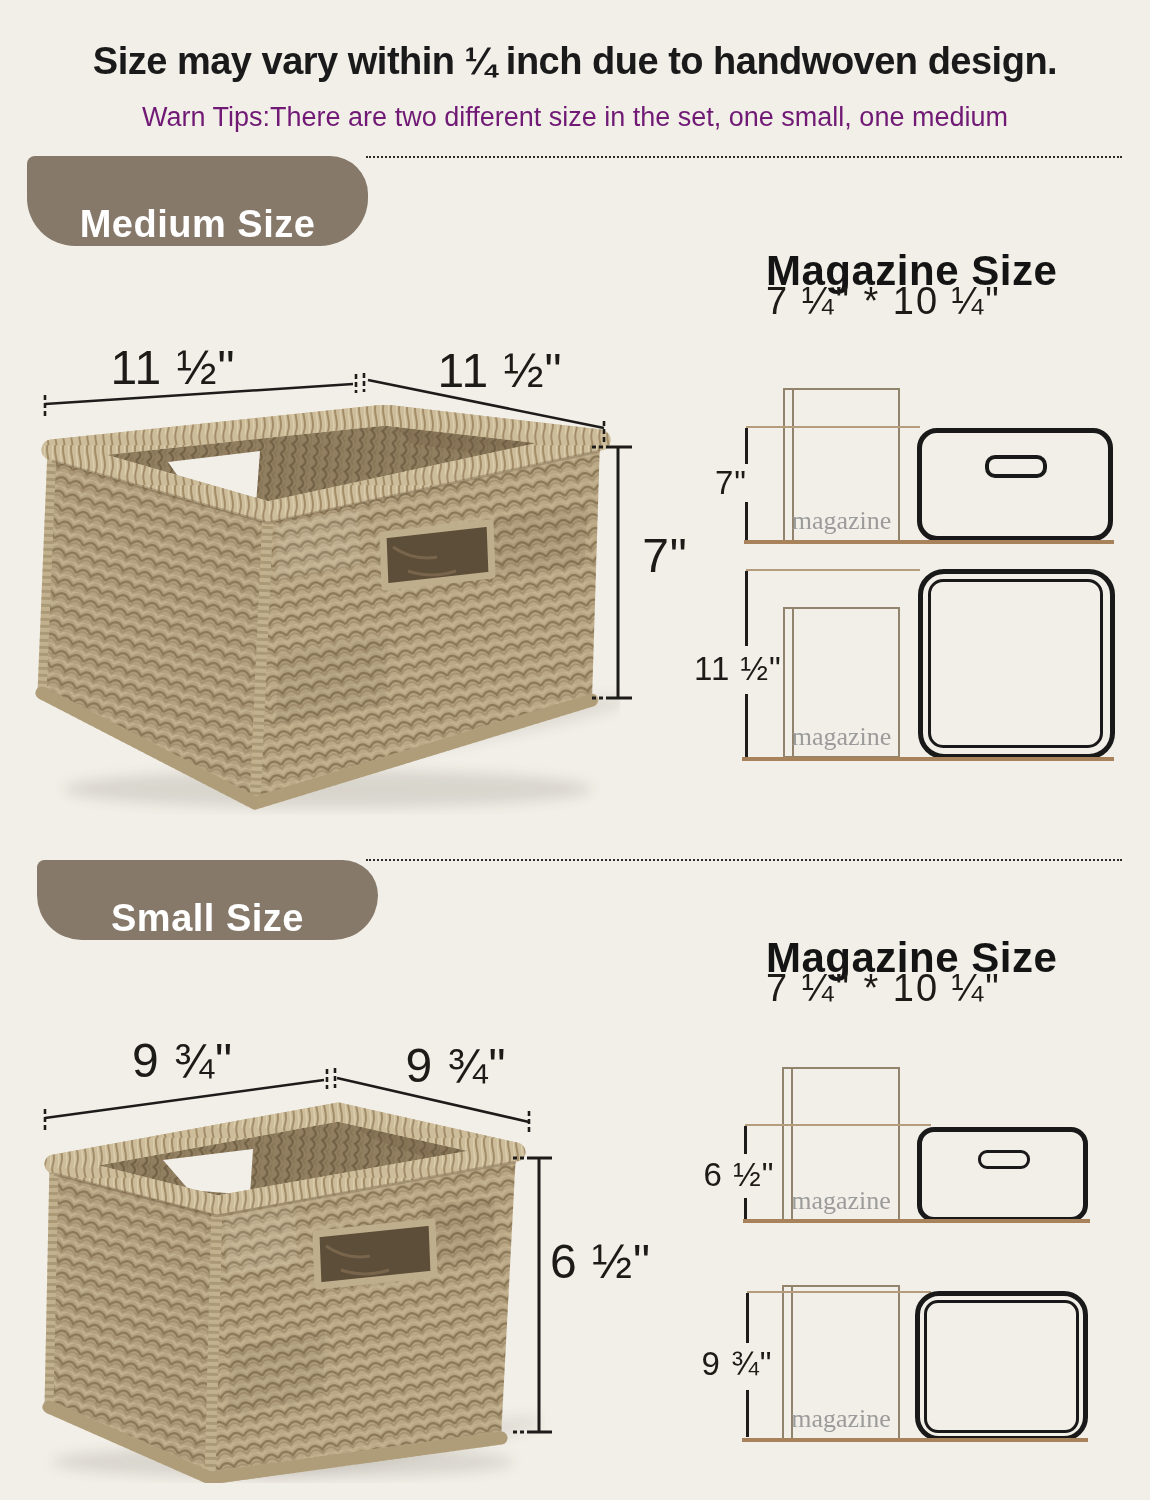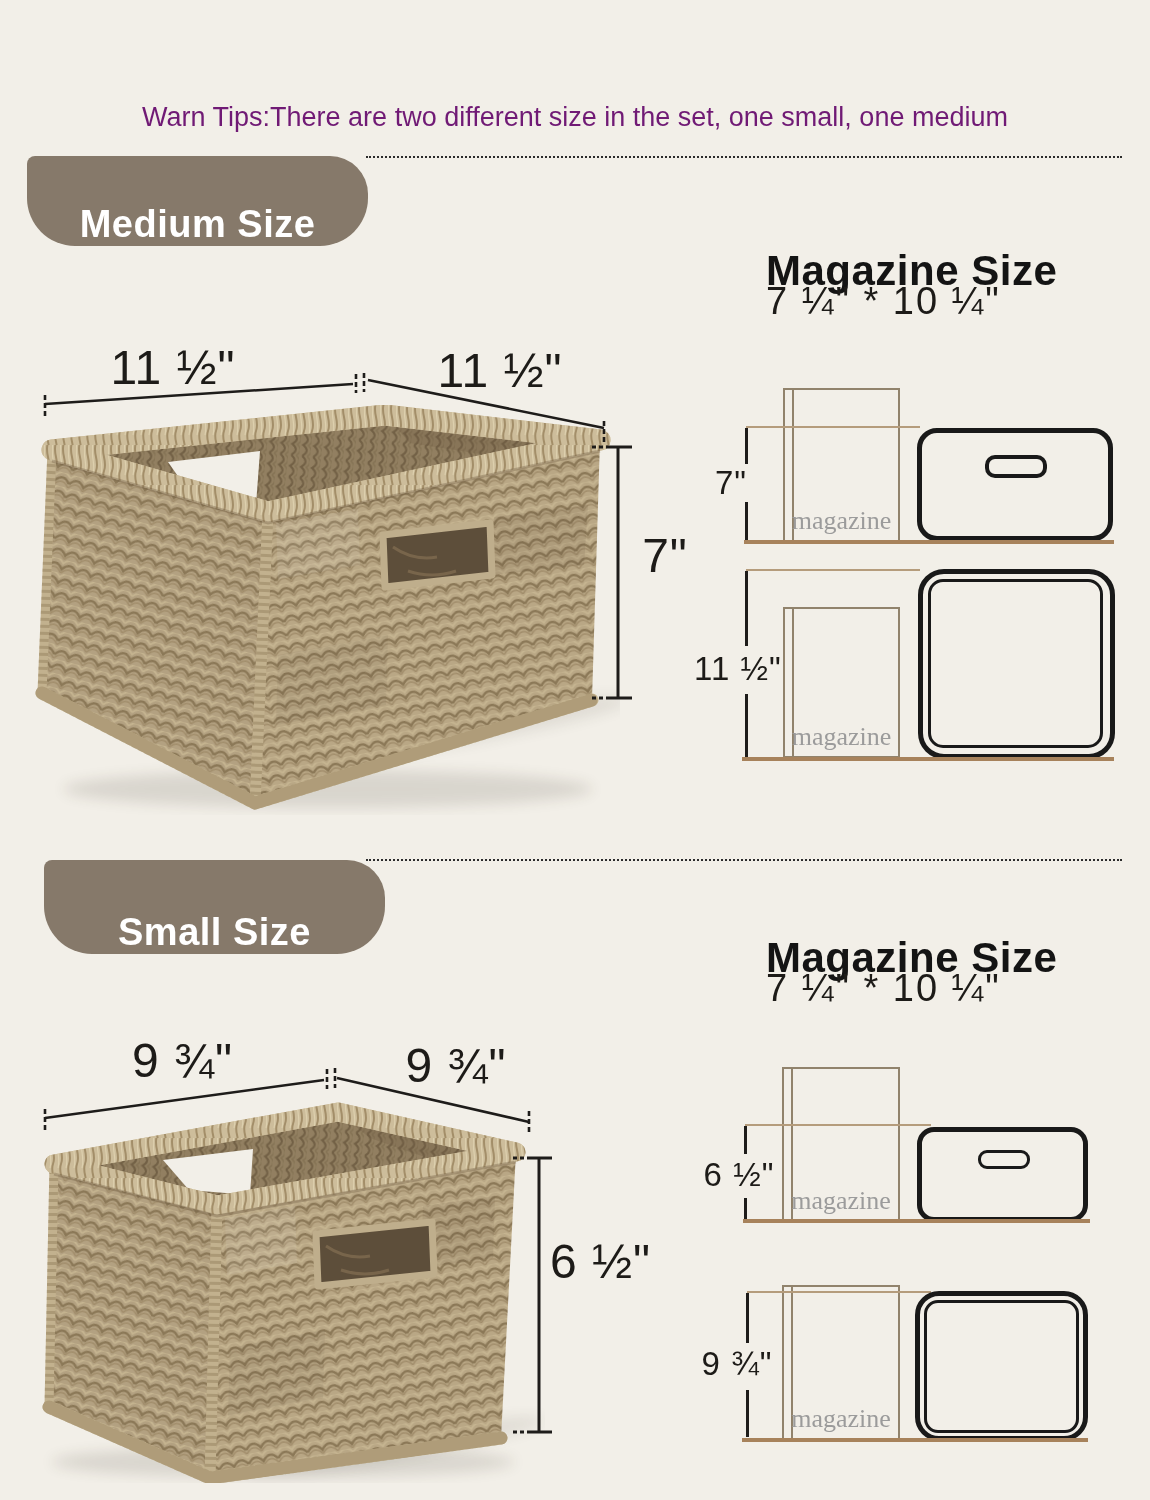--- a/index.html
+++ b/index.html
@@ -33,29 +33,30 @@
   .bask-handle{position:absolute;border:4px solid #191919;border-radius:10px;box-sizing:border-box;}
   .bask-top-out{border:5px solid #191919;border-radius:26px;box-sizing:border-box;}
   .bask-top-in{border:3px solid #191919;border-radius:15px;box-sizing:border-box;}
   svg{display:block;}
 </style>
 </head>
 <body>
 
 <div id="canvas">
 
+  <div class="abs title nowrap" style="top:40px;left:0;">Size may vary within ¼ inch due to handwoven design.</div>
   <div class="abs subtitle nowrap" style="top:102px;left:0;">Warn Tips:There are two different size in the set, one small, one medium</div>
 
   <div class="abs dotsep" style="left:366px;top:156px;width:756px;"></div>
   <div class="abs dotsep" style="left:366px;top:859px;width:756px;"></div>
 
   <div class="abs badge" style="left:27px;top:156px;width:341px;height:90px;">
     <span>Medium Size</span>
   </div>
-  <div class="abs badge" style="left:44px;top:860px;width:341px;height:94px;">
+  <div class="abs badge" style="left:37px;top:860px;width:341px;height:80px;">
     <span>Small Size</span>
   </div>
 
   <svg class="abs" style="left:28px;top:405px;" width="592" height="410" viewBox="0 0 592 410">
     <defs>
       <filter id="bl" x="-40%" y="-40%" width="180%" height="180%">
           <feGaussianBlur stdDeviation="7"></feGaussianBlur>
         </filter>
       <pattern id="wvL" width="30" height="14" patternUnits="userSpaceOnUse" patternTransform="rotate(15)">
         <rect width="30" height="14" fill="#b3a181"></rect>

